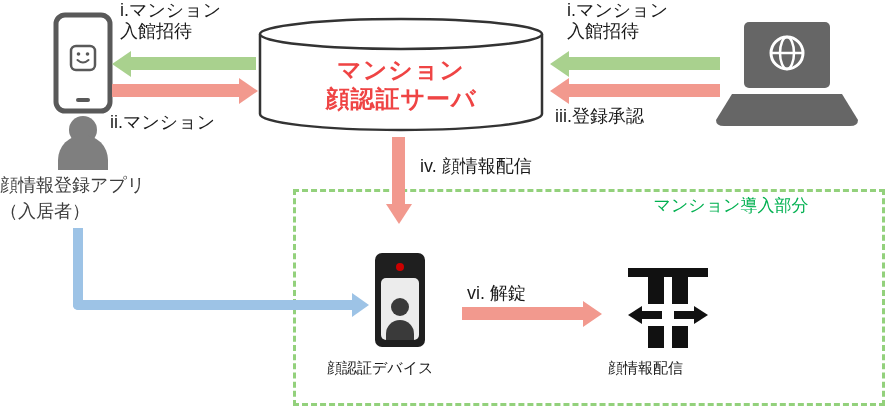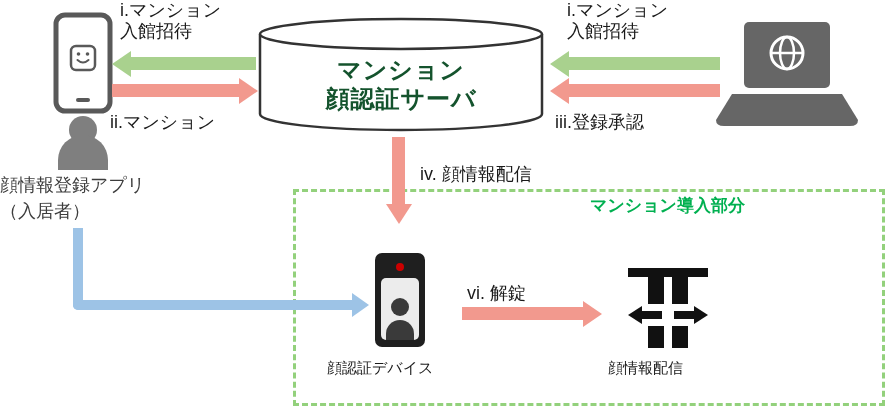--- a/index.html
+++ b/index.html
@@ -4,26 +4,26 @@
 <style>
   * { margin:0; padding:0; box-sizing:border-box; }
   html,body { background:#ffffff; }
   body { font-family:"Liberation Sans","DejaVu Sans",sans-serif; }
   .canvas { position:relative; width:890px; height:411px; background:#ffffff; overflow:hidden; }
   .abs { position:absolute; }
   .label { position:absolute; color:#1a1a1a; font-size:18px; line-height:21px;
            text-align:left; white-space:pre-line; }
   .gray-label { color:#3d3d3d; }
   .server-title { position:absolute; left:256px; top:55px; width:290px; text-align:center;
-                  font-size:24px; line-height:29px; font-weight:bold; color:#14532d;
+                  font-size:24px; line-height:29px; font-weight:bold; color:#ef4444;
                   white-space:pre-line; letter-spacing:1px; }
   .zone-box { position:absolute; left:293px; top:189px; width:592px; height:217px;
               border:3px dashed var(--zone-border,#93d17c); background:transparent; }
-  .zone-label { position:absolute; left:590px; top:194px; width:282px; text-align:left;
-                color:var(--zone-text,#00b050); font-size:17px;font-weight:bold; }
+  .zone-label { position:absolute; left:590px; top:194px; width:282px; text-align:center;
+                color:var(--zone-text,#00b050); font-size:17px; }
   .arrow { position:absolute; left:0; top:0; width:0; height:0; }
   .seg { position:absolute; }
   .green { background:var(--green,#a9d18e); }
   .pink  { background:var(--pink,#f2998e); }
   .blue  { background:var(--blue,#9dc3e6); }
   .head { position:absolute; width:0; height:0; border-style:solid; border-color:transparent; }
   .bottom-label { font-size:15px; top:357px; }
 </style>
 </head>
 <body>
@@ -82,30 +82,30 @@
     <div class="head" style="left:550px;top:51px;border-width:13px 19px 13px 0;border-right-color:var(--green,#a9d18e)"></div>
     <div class="seg green" style="left:569px;top:57px;width:151px;height:13px"></div>
   </div>
   <div class="label" style="left:567px;top:0px;width:130px">i.マンション
 入館招待</div>
 
   <div class="arrow">
     <div class="head" style="left:550px;top:78px;border-width:13px 19px 13px 0;border-right-color:var(--pink,#f2998e)"></div>
     <div class="seg pink" style="left:569px;top:84px;width:151px;height:13px"></div>
   </div>
-  <div class="label" style="left:555px;top:112px;width:160px">iii.登録承認</div>
+  <div class="label" style="left:555px;top:106px;width:160px">iii.登録承認</div>
 
   <div class="zone-box"></div>
   <div class="zone-label">マンション導入部分</div>
 
   <div class="arrow">
     <div class="seg pink" style="left:392px;top:137px;width:13px;height:67px"></div>
     <div class="head" style="left:386px;top:204px;border-width:20px 13px 0 13px;border-top-color:var(--pink,#f2998e)"></div>
   </div>
-  <div class="label" style="left:420px;top:164px">iv. 顔情報配信</div>
+  <div class="label" style="left:420px;top:156px">iv. 顔情報配信</div>
 
   <div class="arrow">
     <div class="seg blue" style="left:73px;top:228px;width:10px;height:82px;border-bottom-left-radius:5px"></div>
     <div class="seg blue" style="left:73px;top:300px;width:279px;height:10px;border-bottom-left-radius:5px"></div>
     <div class="head" style="left:352px;top:293px;border-width:12px 0 12px 17px;border-left-color:var(--blue,#9dc3e6)"></div>
   </div>
 
   <svg class="abs" style="left:374px;top:252px" width="52" height="96" viewBox="0 0 52 96">
     <rect x="1" y="1" width="50" height="94" rx="7" fill="#1f1f1f"></rect>
     <circle cx="26" cy="15" r="4" fill="#cc0000"></circle>

